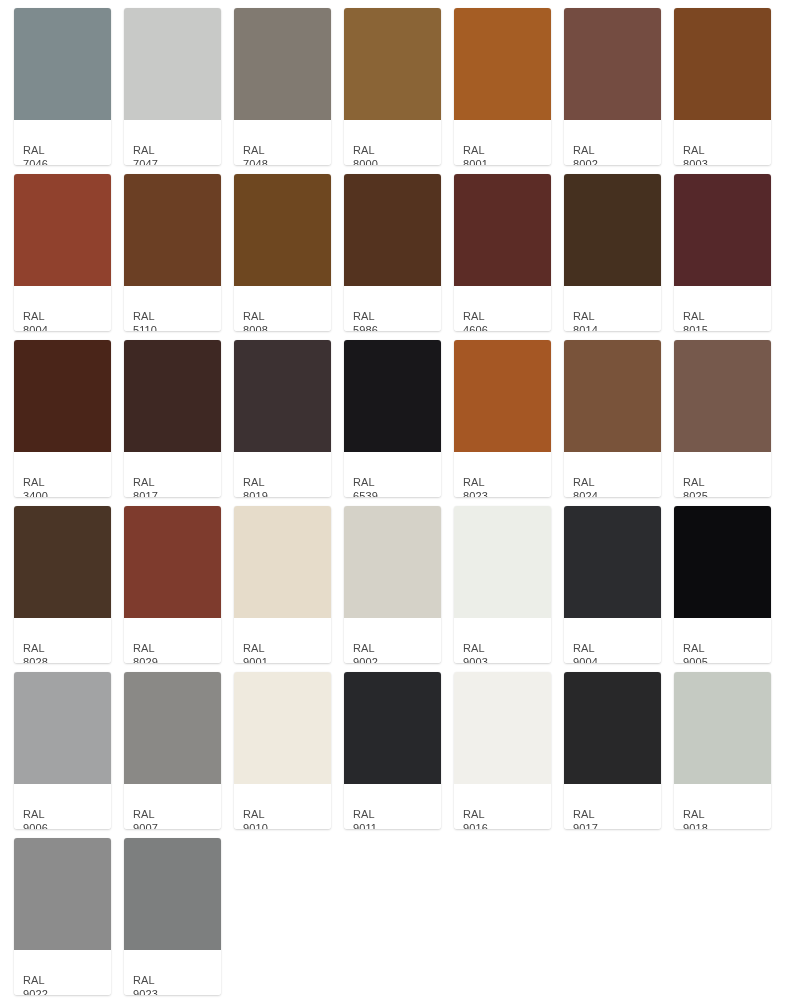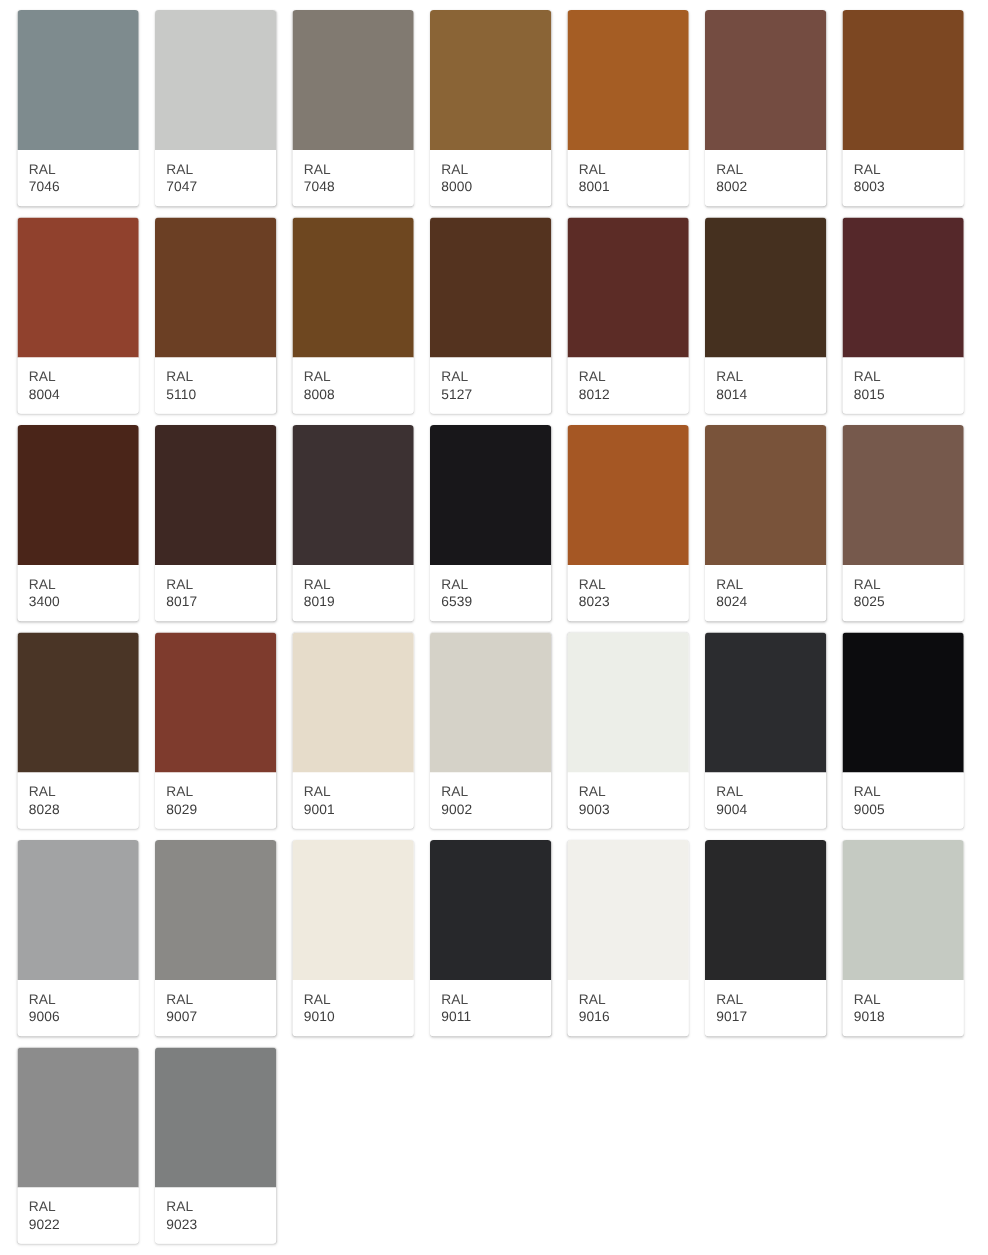--- a/index.html
+++ b/index.html
@@ -29,20 +29,21 @@
     width: 97px;
     height: 157px;
     margin: 0 13px 9px 0;
     background: #ffffff;
     border-radius: 3px;
     box-shadow: 0 1px 2px rgba(0,0,0,0.17), 0 0 1px rgba(0,0,0,0.10);
     display: flex;
     flex-direction: column;
     overflow: hidden;
     position: relative;
+    gap: 14px;
   }
 
   .swatch-colour {
     width: 100%;
     height: 112px;
     flex: 0 0 112px;
     display: block;
   }
 
   .swatch-label {
@@ -135,28 +136,28 @@
       <div class="swatch-colour" style="background: rgb(110, 71, 32);"></div>
       <div class="swatch-label">
         <span class="ral-word">RAL</span>
         <span class="ral-code">8008</span>
       </div>
     </div>
     <div class="swatch-card">
       <div class="swatch-colour" style="background: rgb(84, 51, 31);"></div>
       <div class="swatch-label">
         <span class="ral-word">RAL</span>
-        <span class="ral-code">5127</span>
+        <span class="ral-code">5986</span>
       </div>
     </div>
     <div class="swatch-card">
       <div class="swatch-colour" style="background: rgb(92, 44, 38);"></div>
       <div class="swatch-label">
         <span class="ral-word">RAL</span>
-        <span class="ral-code">8012</span>
+        <span class="ral-code">4606</span>
       </div>
     </div>
     <div class="swatch-card">
       <div class="swatch-colour" style="background: rgb(69, 48, 31);"></div>
       <div class="swatch-label">
         <span class="ral-word">RAL</span>
         <span class="ral-code">8014</span>
       </div>
     </div>
     <div class="swatch-card">

